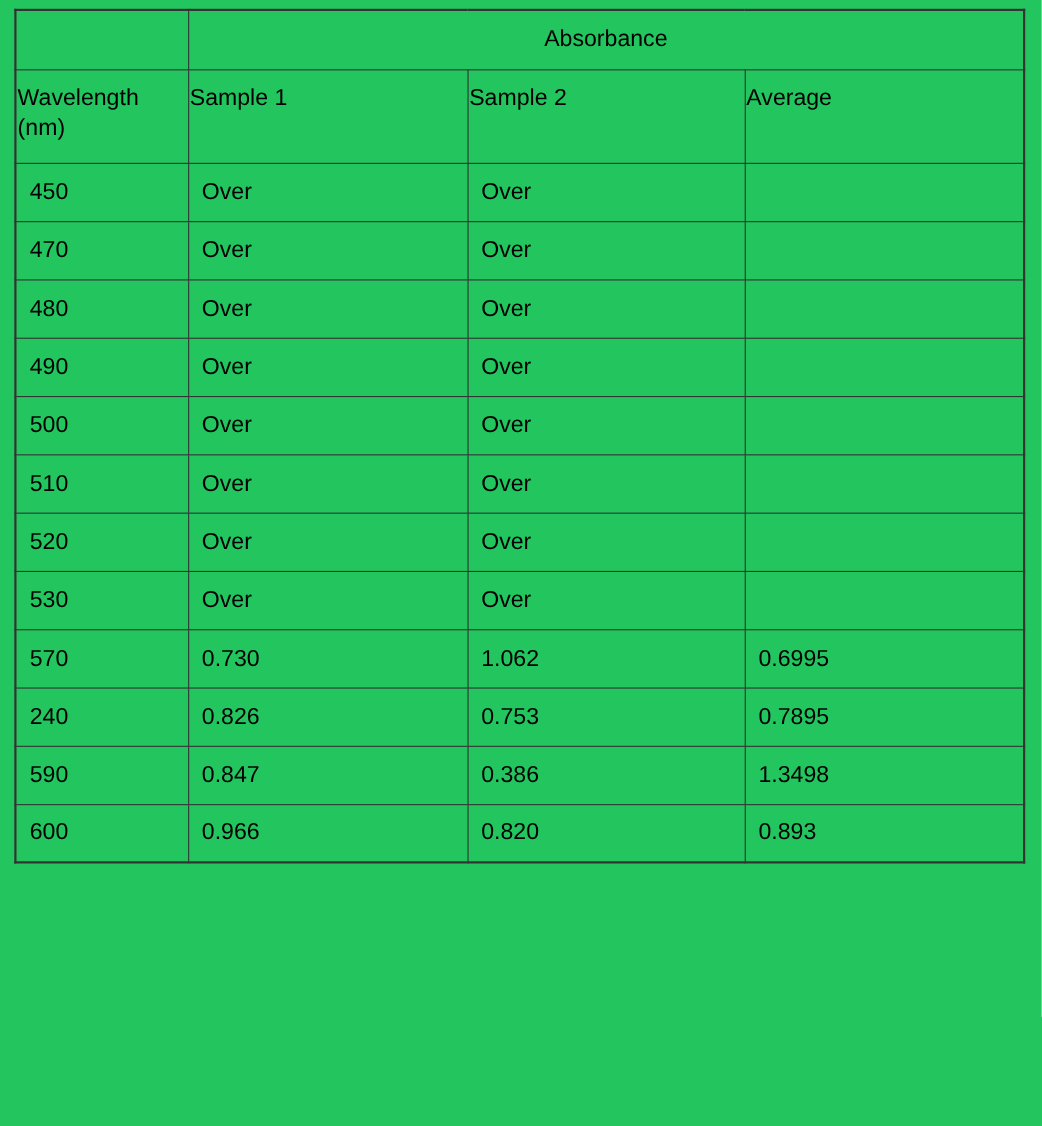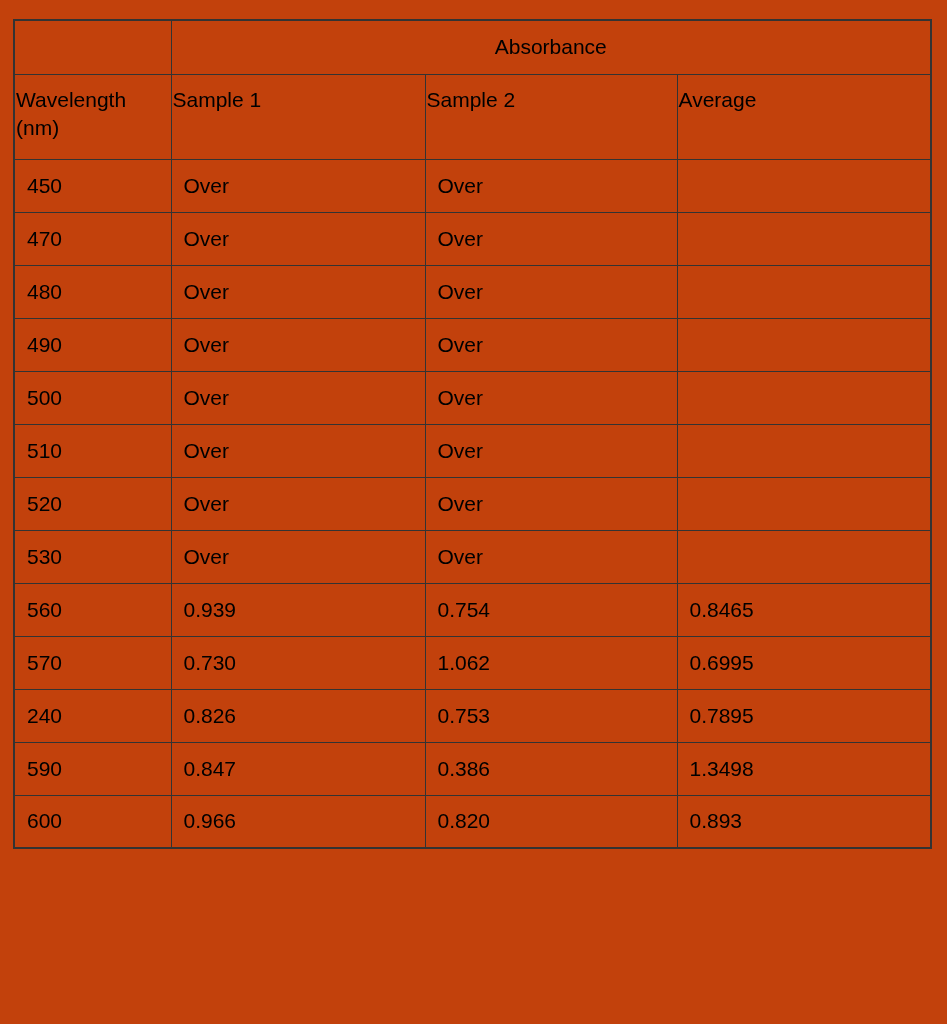--- a/index.html
+++ b/index.html
@@ -8,22 +8,22 @@
     background: #ffffff;
   }
   body {
     font-family: "Liberation Sans", "DejaVu Sans", sans-serif;
     color: #000000;
   }
   .sheet {
     width: 947px;
     height: 1024px;
     box-sizing: border-box;
-    padding: 19px 0 0 13px;
-    background: #c2410c;
+    padding: 8px 0 0 13px;
+    background: #22c55e;
   }
   table.data-table {
     border-collapse: collapse;
     table-layout: fixed;
     width: 917px;
     border: 2px solid #333333;
     font-size: 21px;
     font-weight: 400;
   }
   th, td {
@@ -119,26 +119,20 @@
         <td>Over</td>
         <td></td>
       </tr>
       <tr>
         <td>530</td>
         <td>Over</td>
         <td>Over</td>
         <td></td>
       </tr>
       <tr>
-        <td>560</td>
-        <td>0.939</td>
-        <td>0.754</td>
-        <td>0.8465</td>
-      </tr>
-      <tr>
         <td>570</td>
         <td>0.730</td>
         <td>1.062</td>
         <td>0.6995</td>
       </tr>
       <tr>
         <td>240</td>
         <td>0.826</td>
         <td>0.753</td>
         <td>0.7895</td>

